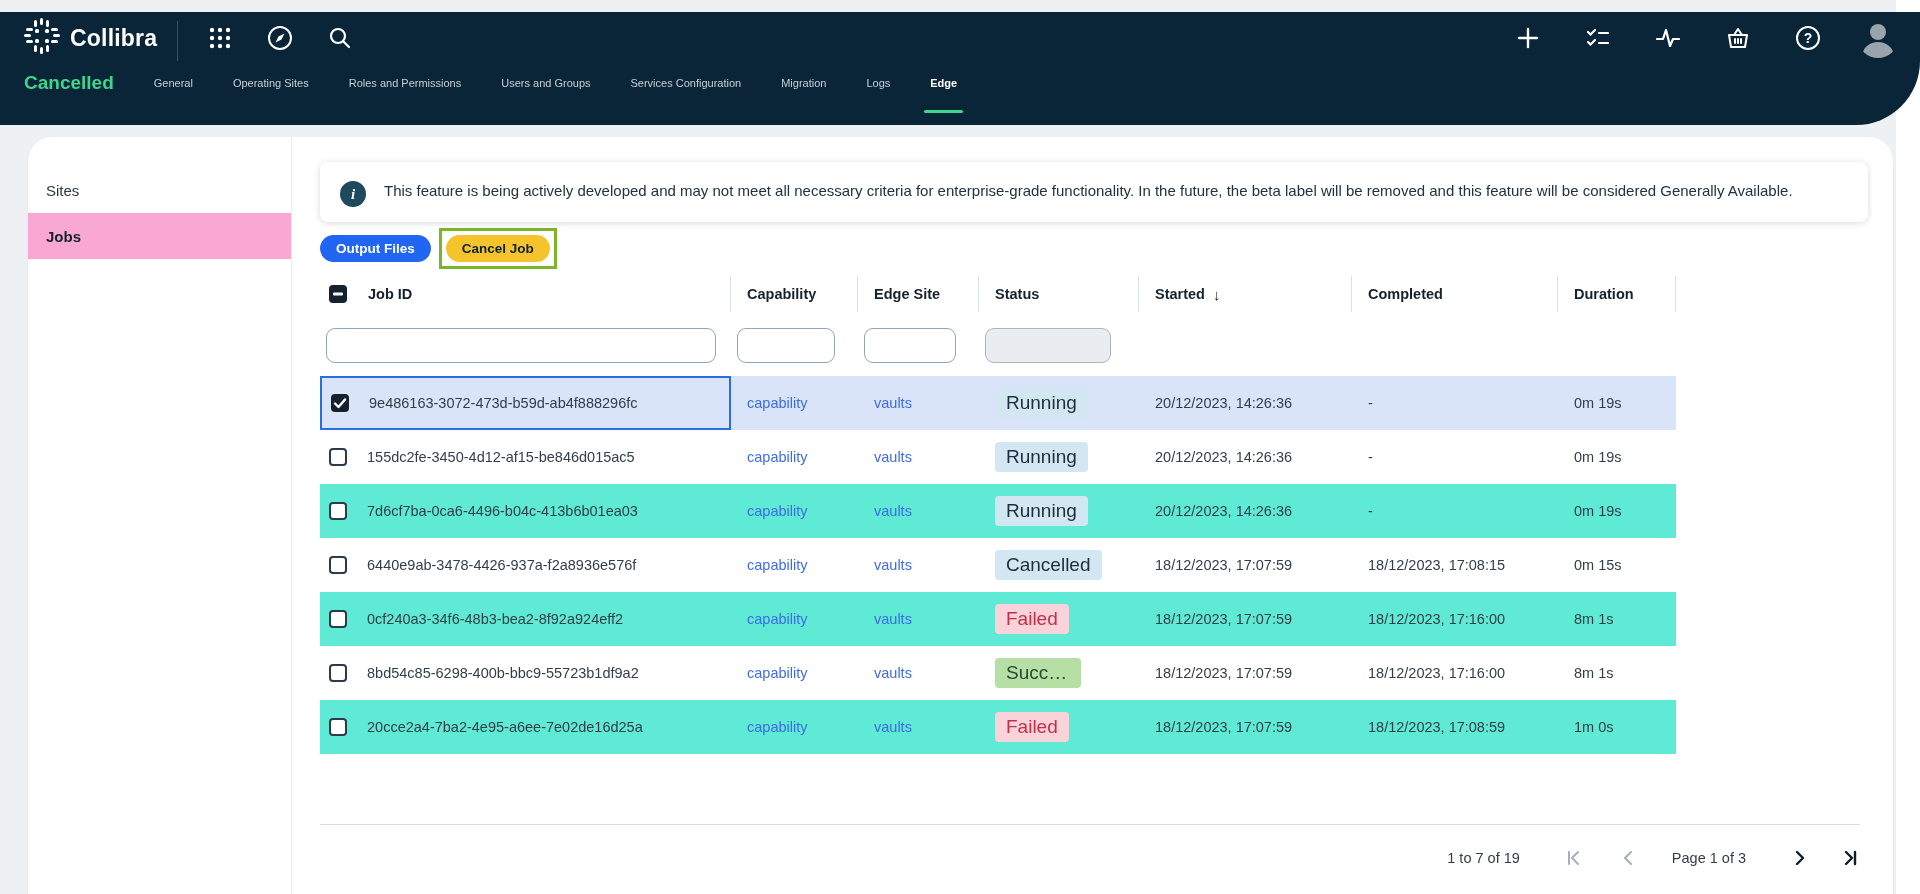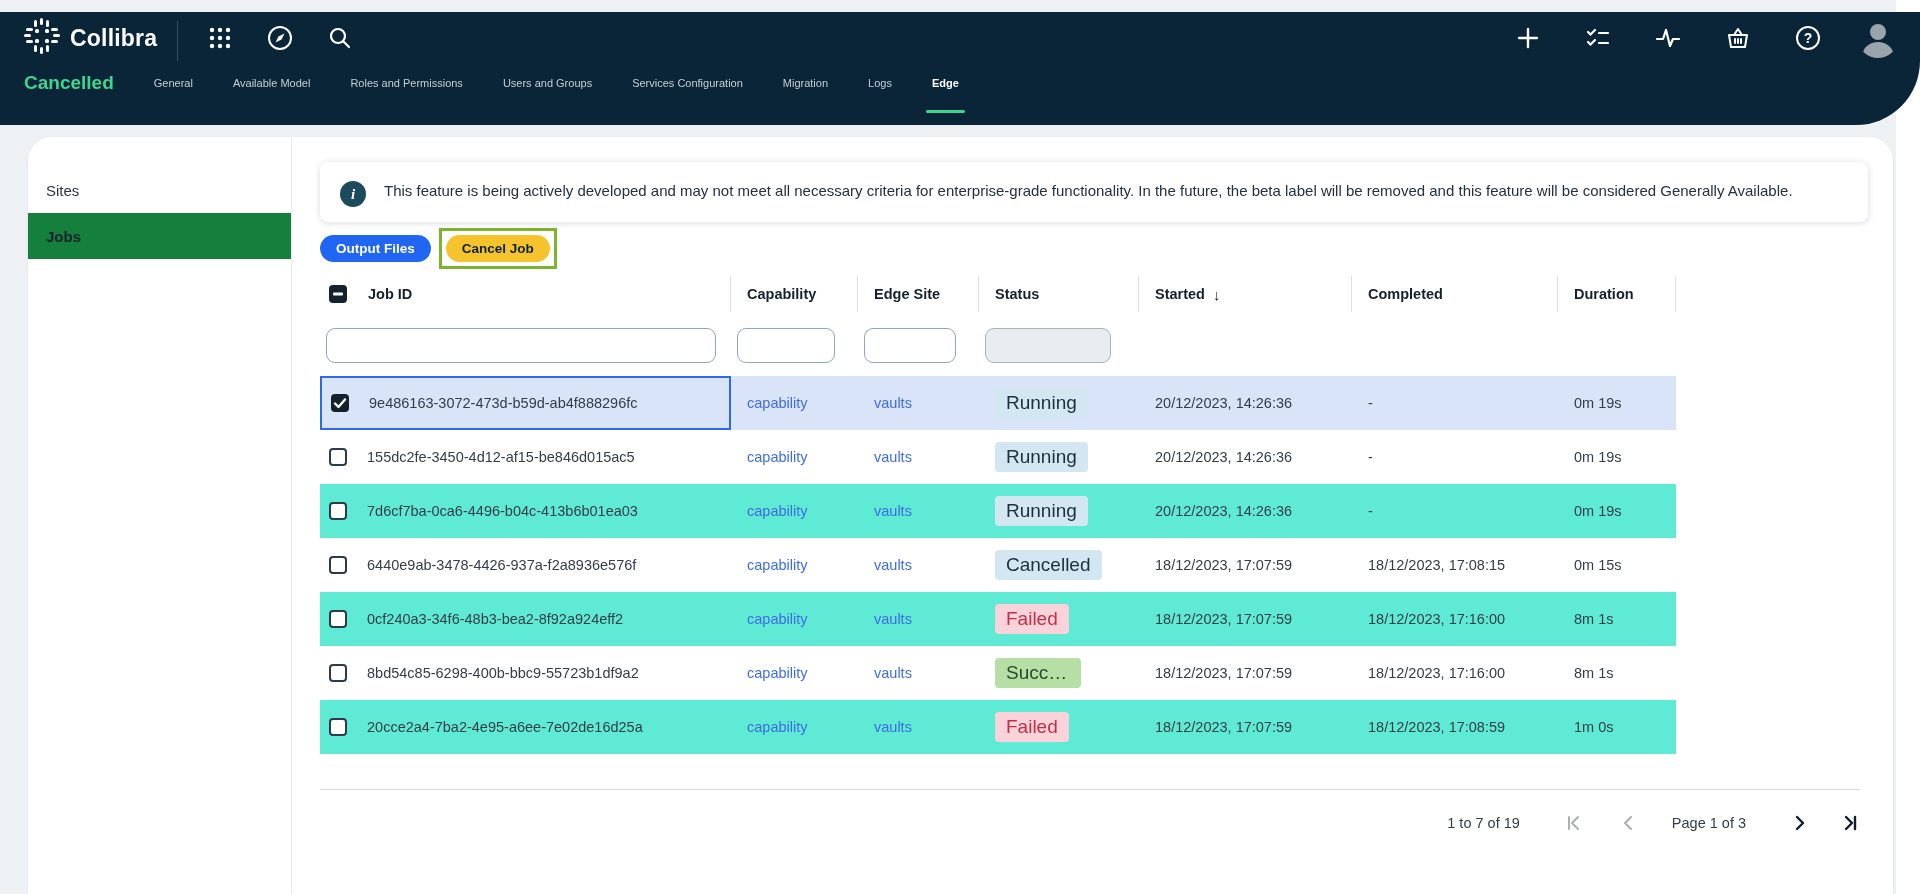--- a/index.html
+++ b/index.html
@@ -30,21 +30,21 @@
     background:#3ed58f; border-radius:2px; }
 
   
   .content-card { position:absolute; left:28px; top:137px; right:27px; height:790px; background:#ffffff;
     border-radius:24px 24px 0 0; display:flex; box-shadow:0 1px 3px rgba(9,30,66,.08); }
 
   
   .sidebar { width:264px; border-right:1px solid #e8ecef; padding-top:30px; flex:none; }
   .side-item { height:46px; display:flex; align-items:center; padding-left:18px; font-size:15px;
     color:#2b3844; cursor:pointer; }
-  .side-item.active { background:#15803d; color:#15222e; font-weight:bold; }
+  .side-item.active { background:#f9a8d4; color:#15222e; font-weight:bold; }
 
   
   .main { flex:1; padding:25px 25px 0 28px; position:relative; }
 
   .banner { background:#ffffff; border-radius:8px; box-shadow:0 1px 6px rgba(23,43,77,.18);
     padding:17px 28px 15px 20px; display:flex; gap:18px; align-items:flex-start; }
   .info-icon { width:26px; height:26px; border-radius:50%; background:#1e4a5e; color:#ffffff; flex:none;
     display:flex; align-items:center; justify-content:center; font-size:15px; font-weight:bold; font-style:italic;
     font-family:"Liberation Serif","DejaVu Serif",serif; margin-top:2px; }
   .banner-text { color:#233240; font-size:15px; line-height:1.55; max-width:1470px; }
@@ -88,21 +88,21 @@
   .checkbox.checked, .checkbox.indet { background:#15222e; }
   .checkbox svg { position:absolute; left:0; top:0; }
 
   .chip { display:inline-block; padding:4px 11px; border-radius:4px; font-size:19px;
     white-space:nowrap; overflow:hidden; text-overflow:ellipsis; vertical-align:middle; }
   .chip.blue  { background:#d3e7f3; color:#1c2f3c; }
   .chip.red   { background:#fad2da; color:#bf3049; }
   .chip.green { background:#b5dfa4; color:#29482e; max-width:86px; }
 
   
-  .pagination { margin-top:35px; width:1540px; border-top:1px solid #d5dbe0; height:66px;
+  .pagination { margin-top:70px; width:1540px; border-top:1px solid #d5dbe0; height:66px;
     display:flex; align-items:center; justify-content:flex-end; gap:0; }
   .pag-text { font-size:14.5px; color:#313d49; }
   .pag-btn { background:none; border:none; cursor:pointer; padding:0 0; display:flex; align-items:center; }
   .pag-btn.disabled { cursor:default; }
   .gap40 { width:44px; } .gap30 { width:34px; } .gap26 { width:30px; }
 </style>
 </head>
 <body>
 
 <div class="scroll-strip"></div>
@@ -198,21 +198,21 @@
           <circle cx="20" cy="14" r="8"></circle>
           <path d="M4 40 C4 29 12 24 20 24 C28 24 36 29 36 40 Z"></path>
         </svg>
       </div>
     </div>
   </div>
   <div class="topbar-row2">
     <span class="settings-label">Cancelled</span>
     <div class="nav-tabs" id="nav-tabs">
         <div class="nav-tab">General</div>
-        <div class="nav-tab">Available Model</div>
+        <div class="nav-tab">Operating Sites</div>
         <div class="nav-tab">Roles and Permissions</div>
         <div class="nav-tab">Users and Groups</div>
         <div class="nav-tab">Services Configuration</div>
         <div class="nav-tab">Migration</div>
         <div class="nav-tab">Logs</div>
         <div class="nav-tab active">Edge</div>
       </div>
   </div>
 </div>
 

